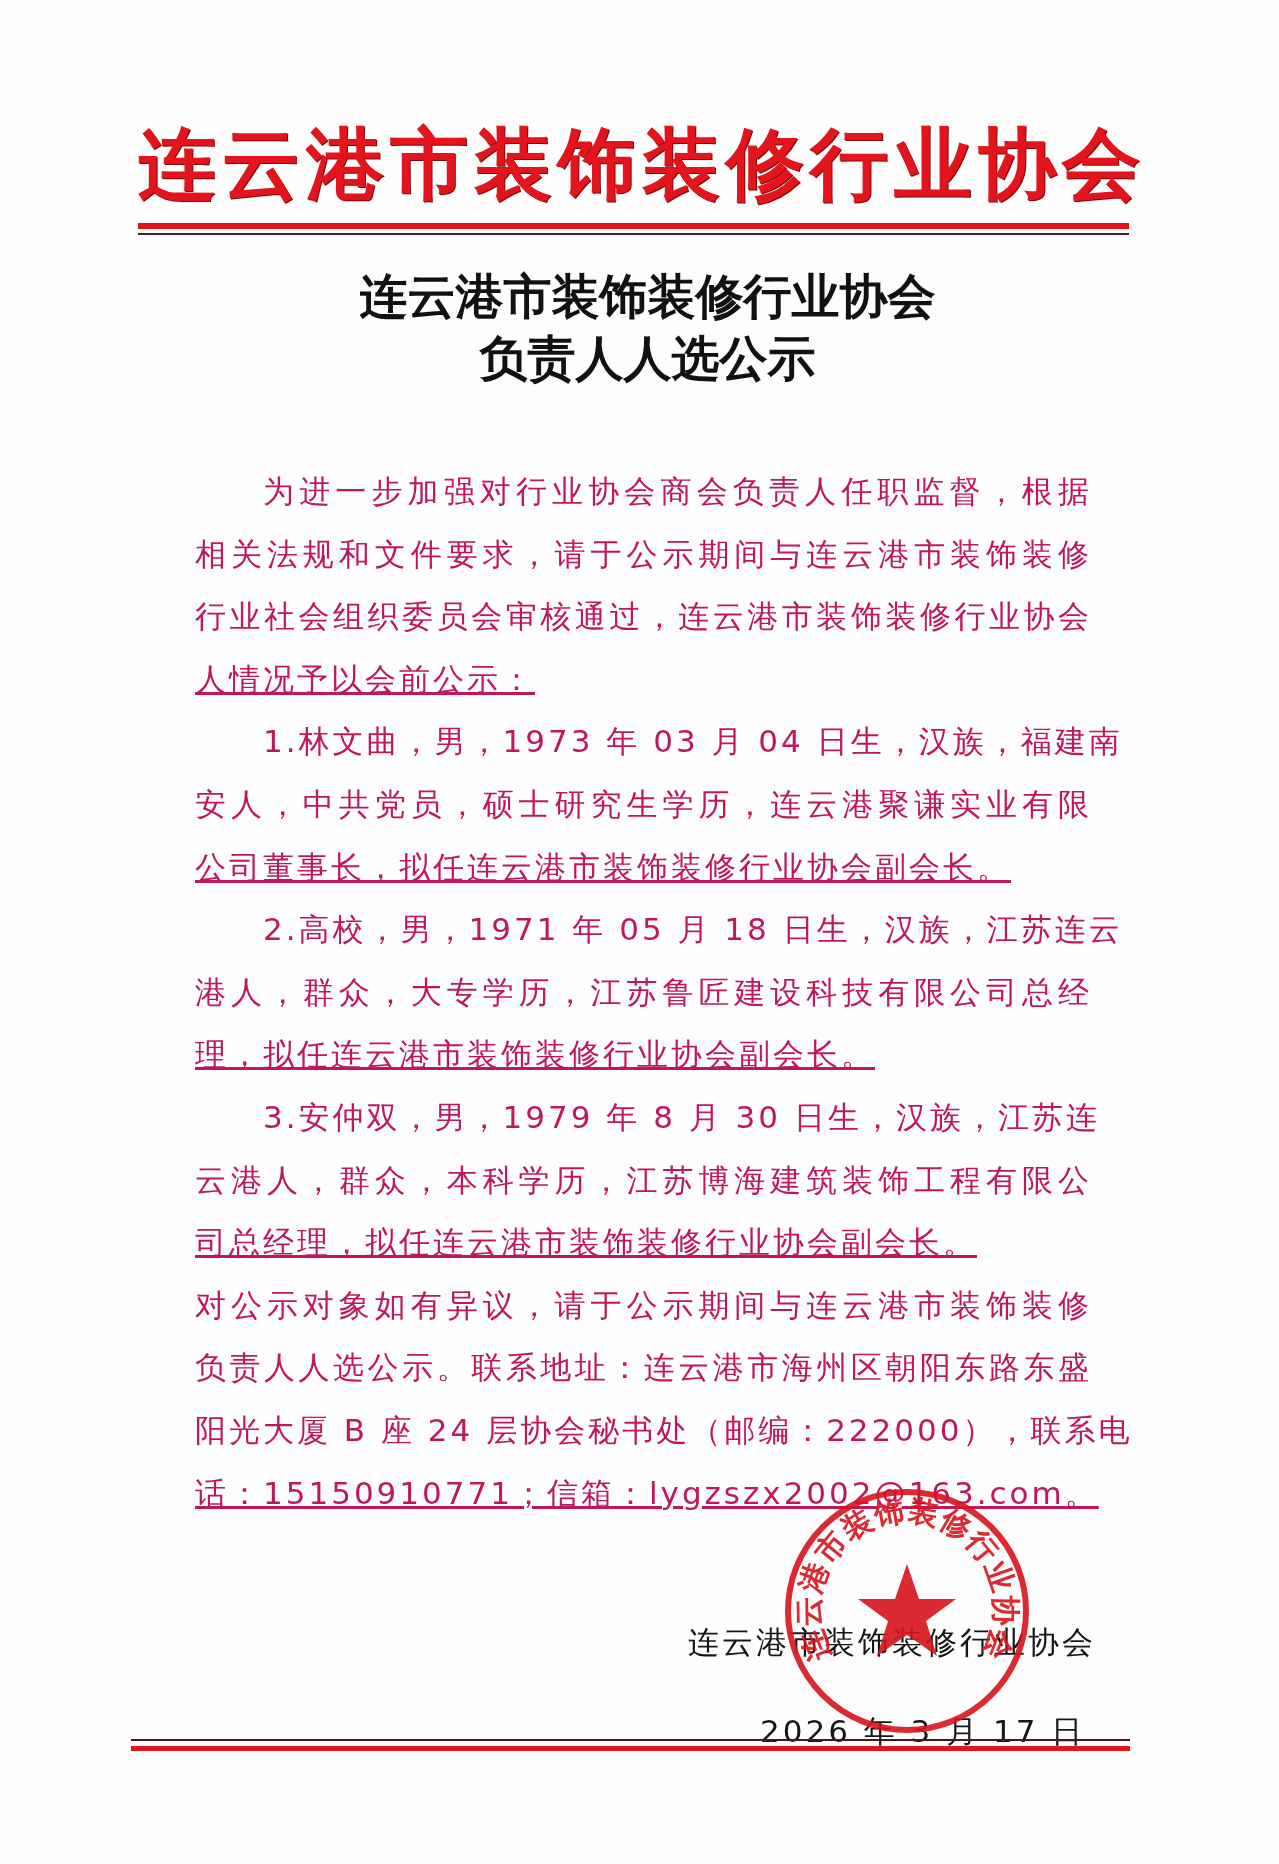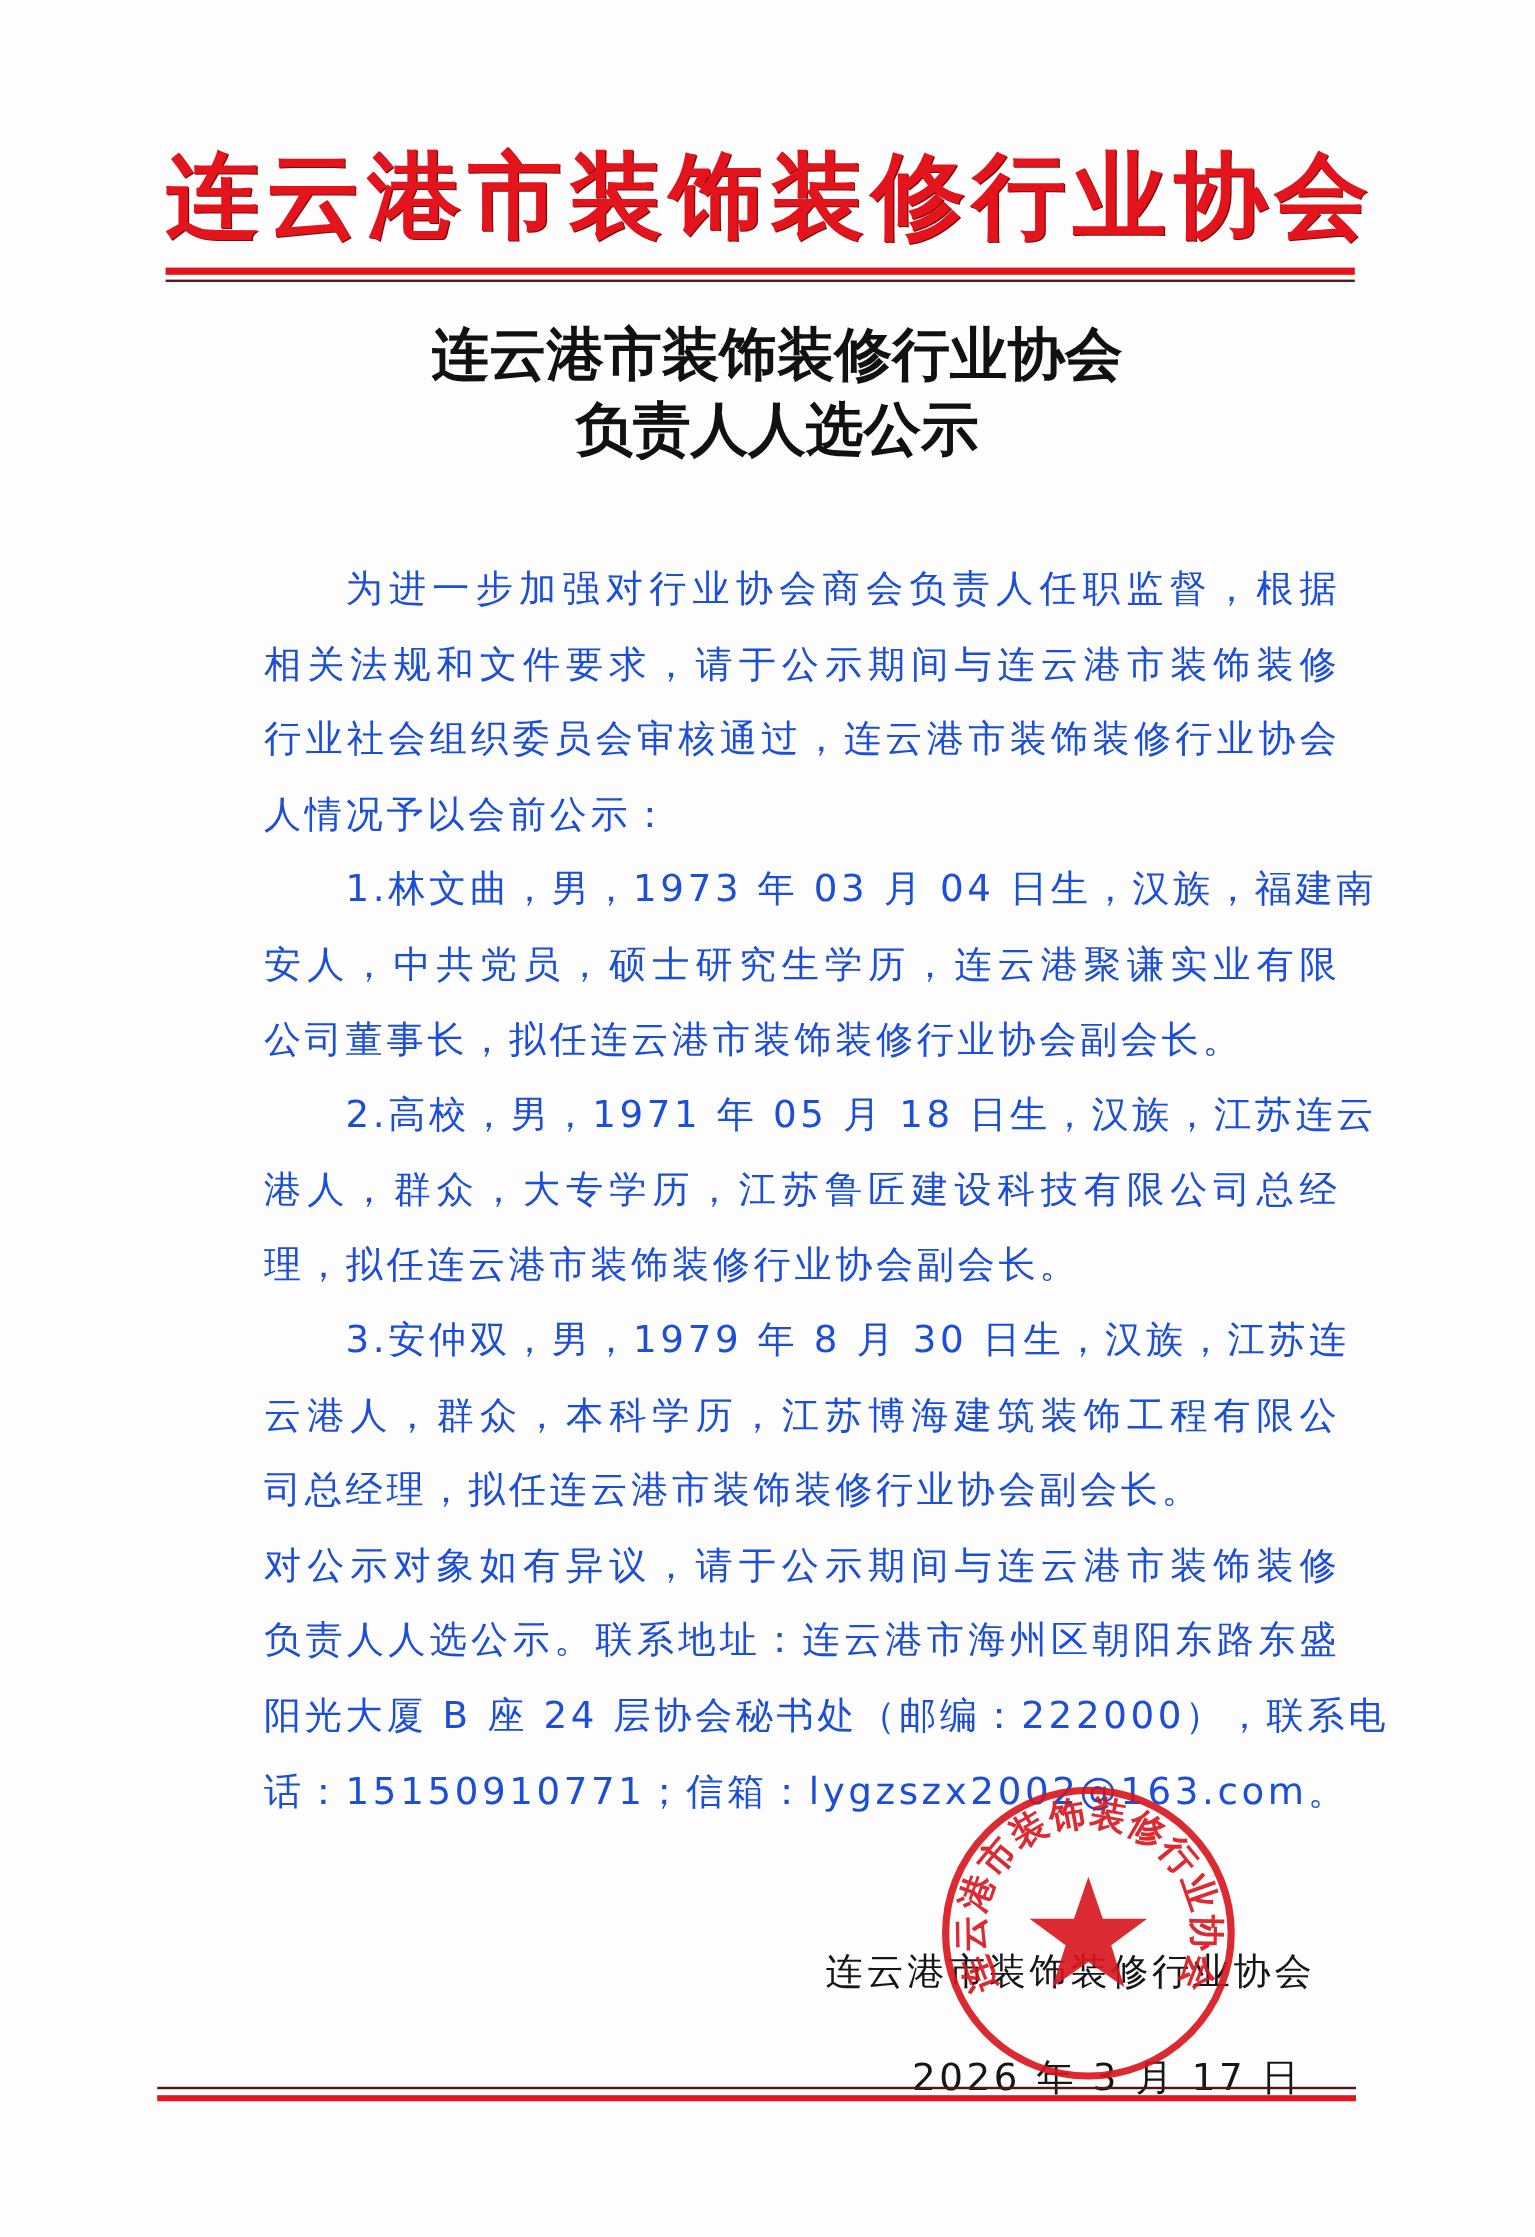--- a/index.html
+++ b/index.html
@@ -43,35 +43,35 @@
     font-size: 48px;
     line-height: 60px;
     color: #111;
     white-space: nowrap;
   }
   .subtitle.l1 { top: 266px; left: 8px; }
   .subtitle.l2 { top: 328px; left: 8px; }
 
   .body-text {
     position: absolute;
-    left: 220px;
+    left: 195px;
     width: 897px;
     font-size: 31px;
     letter-spacing: 3px;
     line-height: 62.6px;
-    color: #1d4ed8;
+    color: #be185d;
   }
   .line {
     display: block;
     height: 62.6px;
     white-space: nowrap;
     text-align: justify;
     text-align-last: justify;
   }
-  .line.last { text-align-last: left; }
+  .line.last { text-align-last: left; text-decoration: underline; }
   .line.indent { padding-left: 68px; }
 
   .sig {
     position: absolute;
     font-size: 31px;
     letter-spacing: 3px;
     color: #161616;
     white-space: nowrap;
   }
   .sig.org { left: 688px; top: 1622px; }

